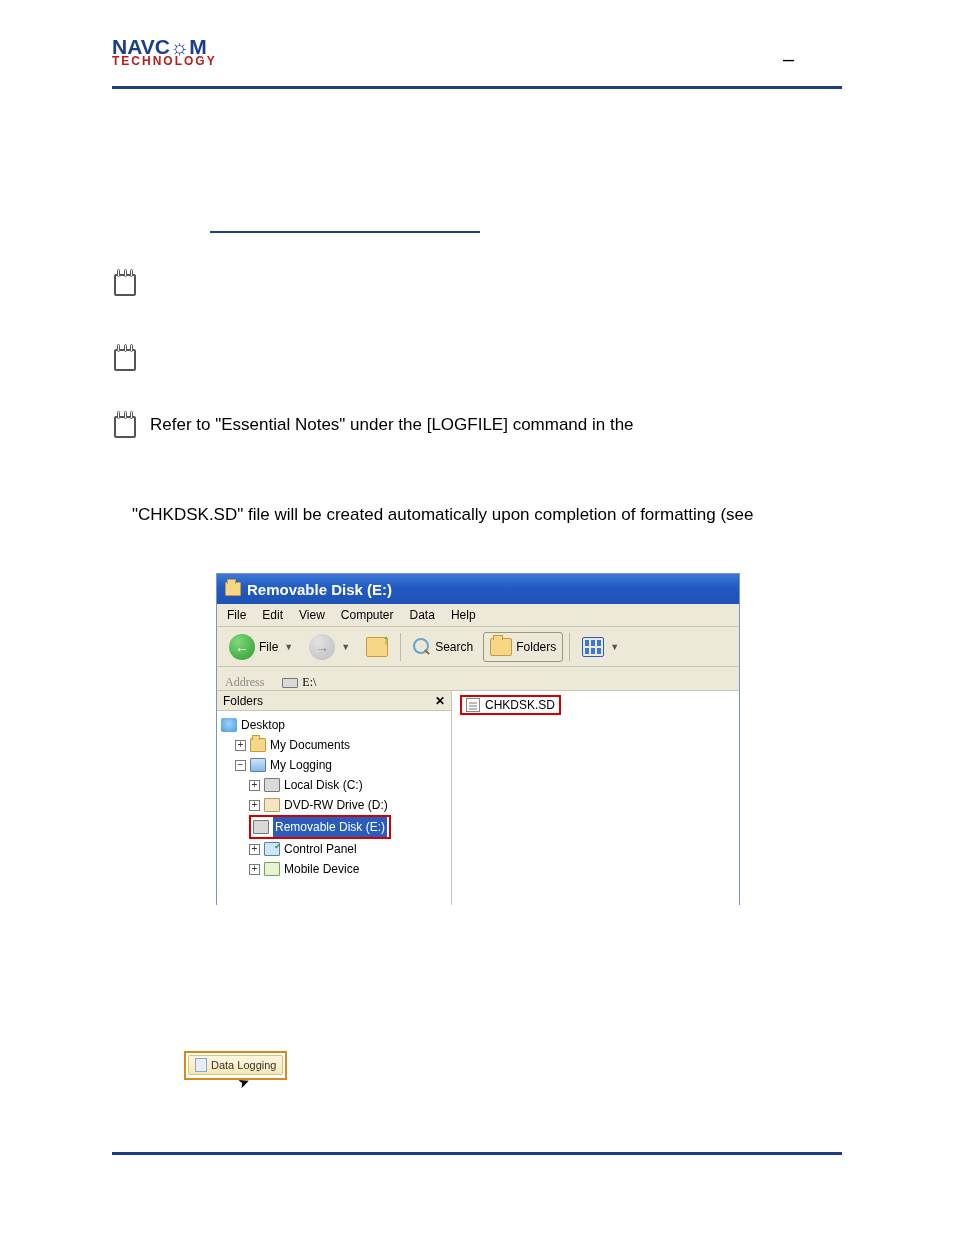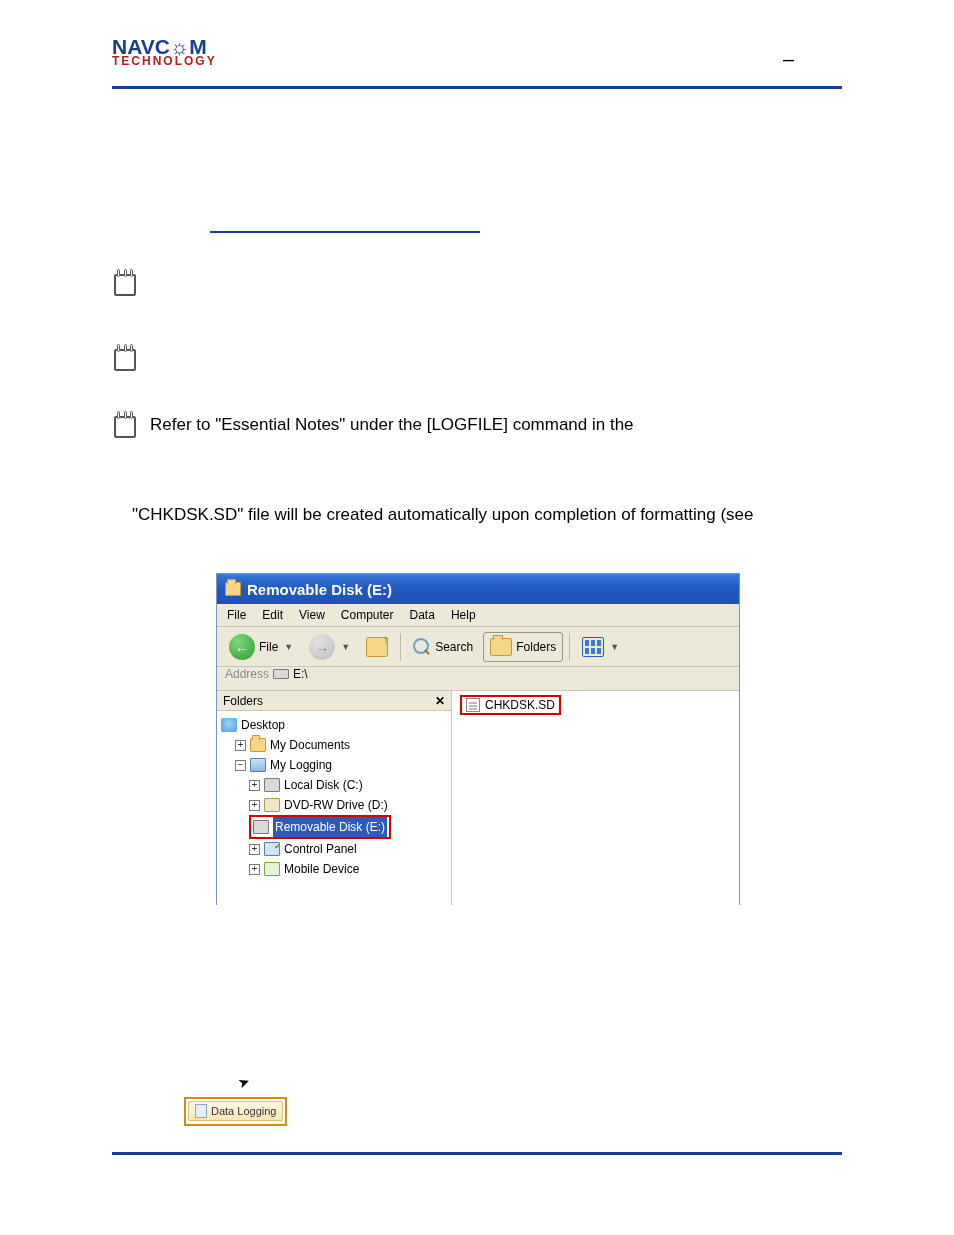--- a/index.html
+++ b/index.html
@@ -236,24 +236,25 @@
     grid-template-rows: 1fr 1fr;
     gap: 2px;
     padding: 2px;
   }
   .views-icon span { background: #3a78d6; }
 
   .addressbar {
     height: 24px;
     background: #ece9d8;
     display: flex;
-    align-items: flex-start;
+    align-items: flex-end;
     padding: 0 8px;
-    gap: 4px;
+    gap: 18px;
     border-bottom: 1px solid #c9c6b7;
+    font-family: Liberation Serif, serif;
   }
   .addressbar .lbl { color: #8a8a8a; }
   .addr-input {
     flex: 1;
     display: flex;
     align-items: center;
     gap: 4px;
   }
   .drive-mini {
     width: 16px; height: 10px;
@@ -351,21 +352,21 @@
   .ico-file::after {
     content: ""; position: absolute;
     left: 2px; right: 2px; top: 3px; height: 2px; background: #bbb;
     box-shadow: 0 3px 0 #bbb, 0 6px 0 #bbb;
   }
 
   
   .dl-wrap {
     position: absolute;
     left: 184px;
-    top: 1097px;
+    top: 1051px;
     border: 2px solid #d68a1a;
     padding: 2px;
     display: inline-block;
   }
   .dl-btn {
     display: inline-flex;
     align-items: center;
     gap: 4px;
     background: linear-gradient(to bottom, #fff6e0, #f7e7b7);
     border: 1px solid #d6c07a;

